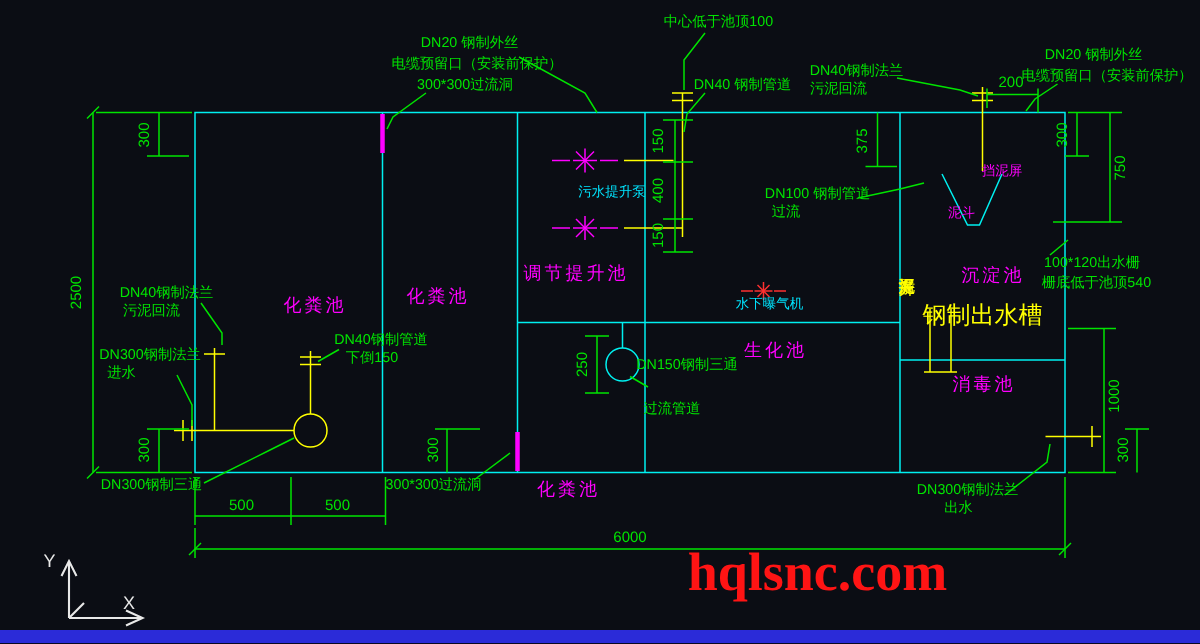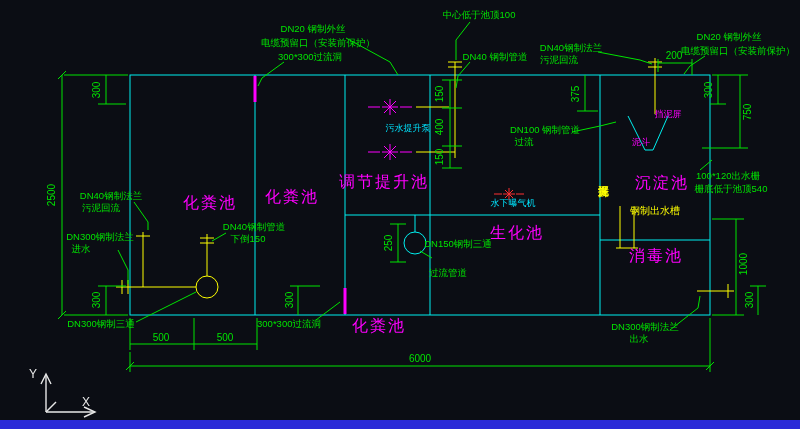--- a/index.html
+++ b/index.html
@@ -3,24 +3,24 @@
 <meta charset="utf-8">
 <style>
   *{margin:0;padding:0;box-sizing:border-box}
   html,body{background:#000}
   #stage{position:relative;width:800px;height:429px;background:#0b0d14;overflow:hidden;
          font-family:"Liberation Sans",sans-serif}
   .lbl{position:absolute;white-space:nowrap;line-height:1;transform:translate(-50%,-50%)}
   .v{transform:translate(-50%,-50%) rotate(-90deg)}
   .g{color:#00e400;font-size:10px}
   .gs{color:#00e400;font-size:9.5px}
-  .m{color:#ff00ff;font-size:16px;letter-spacing:2px}
+  .m{color:#ff00ff;font-size:12px;letter-spacing:2px}
   .ms{color:#ff00ff;font-size:9px}
   .cy{color:#00e5ff;font-size:9px}
-  .yl{color:#ffff00;font-size:10px}
+  .yl{color:#ffff00;font-size:16px}
   .vt{position:absolute;writing-mode:vertical-rl;text-orientation:upright;color:#ffff00;
       font-size:11px;transform:translate(-50%,-50%);line-height:1}
   .wm{color:#ff1414;font-size:36px;font-family:"Liberation Serif",serif;font-weight:bold}
   .title{color:#f21e1e;font-size:20px;letter-spacing:3px}
   .ucs{color:#e8e8e8;font-size:12px}
   #bluebar{position:absolute;left:0;bottom:0;width:100%;height:9px;background:#2b2bd8}
   svg{position:absolute;left:0;top:0}
 </style>
 </head>
 <body>
@@ -221,17 +221,18 @@
   <div class="lbl m" style="left:656px;top:256px">消毒池</div>
   <div class="lbl m" style="left:379px;top:326px">化粪池</div>
   <div class="lbl ms" style="left:641px;top:142px">泥斗</div>
   <div class="lbl ms" style="left:668px;top:114px">挡泥屏</div>
 
   <div class="lbl cy" style="left:408px;top:128px">污水提升泵</div>
   <div class="lbl cy" style="left:513px;top:203px">水下曝气机</div>
   <div class="lbl yl" style="left:655px;top:211px">钢制出水槽</div>
   <div class="vt" style="left:603px;top:177px">污泥提升泵</div>
 
+  <div class="lbl wm" style="left:545px;top:381px">hqlsnc.com</div>
   <div class="lbl ucs" style="left:33px;top:374px">Y</div>
   <div class="lbl ucs" style="left:86px;top:402px">X</div>
 
   <div id="bluebar"></div>
 </div>
 
 </body></html>

